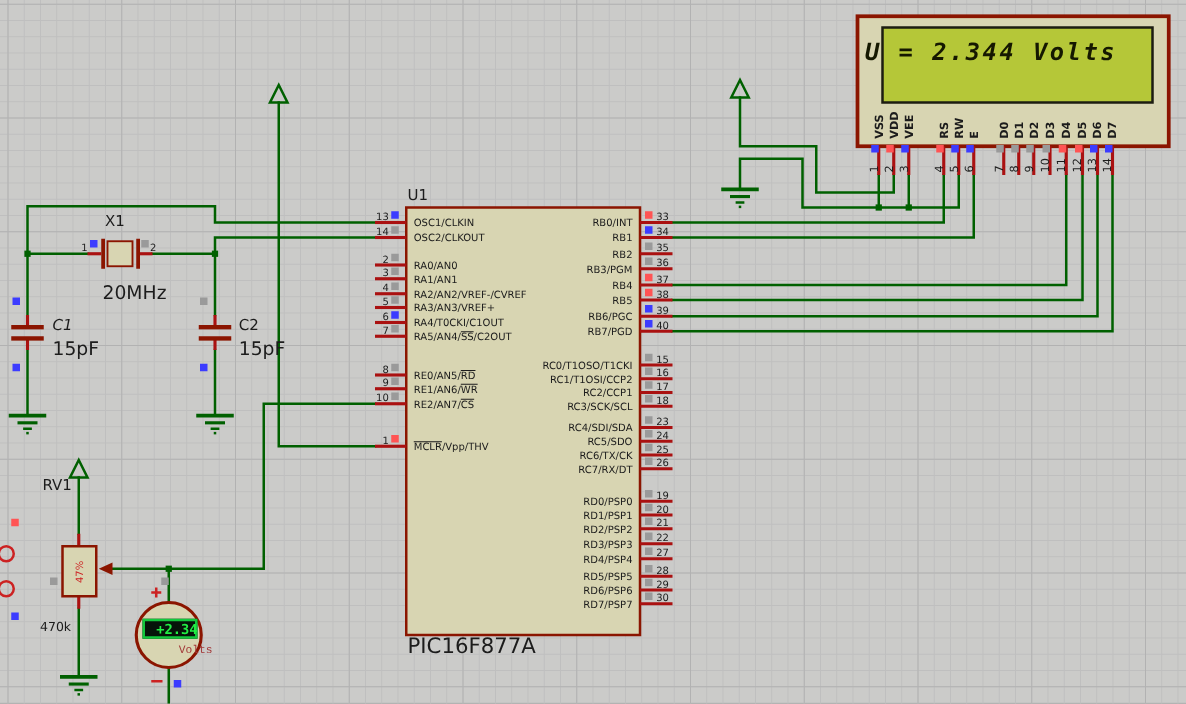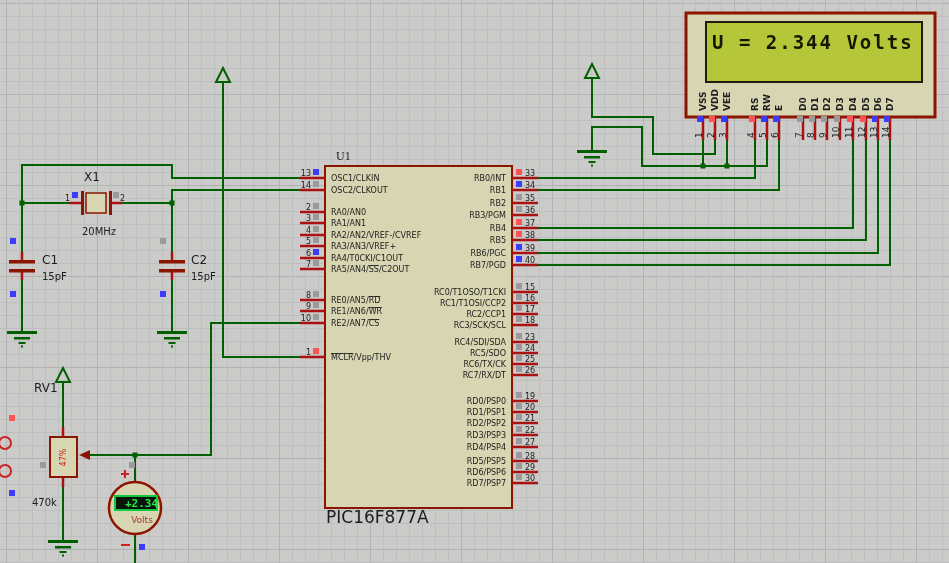--- a/index.html
+++ b/index.html
@@ -13,35 +13,35 @@
       linear-gradient(to bottom,#bfbfbf 1px,transparent 1px);
     background-size:91px 91px,91px 91px,13px 13px,13px 13px;
     background-position:6px 3px,6px 3px,6px 3px,6px 3px;
     font-family:"DejaVu Sans",sans-serif;
   }
   svg{position:absolute;left:0;top:0;}
   svg text{font-family:"DejaVu Sans",sans-serif;fill:#1c1c1c;}
   .ovl{text-decoration:overline;}
   .lbl{position:absolute;color:#1c1c1c;white-space:pre;line-height:1;}
   .ref{font-size:12px;}
-  .val{font-size:10px;}
+  .val{font-size:15px;}
   .lcd-text{
     font-family:"DejaVu Sans Mono",monospace;font-weight:bold;
     font-size:19px;letter-spacing:2px;color:#151800;
   }
   .meter-box{
     position:absolute;left:114px;top:495px;width:44px;height:16px;
     background:#06140a;border:2px solid #12c83c;box-sizing:border-box;
     display:flex;align-items:center;justify-content:center;
     font-family:"DejaVu Sans Mono",monospace;font-weight:bold;
     font-size:11px;color:#22ee44;padding-left:11px;
   }
   .meter-unit{
-    position:absolute;left:114px;top:515px;width:56px;text-align:center;
-    font-size:9px;color:#a33a3a;
+    position:absolute;left:114px;top:515px;width:56px;text-align:right;
+    font-size:9px;color:#a33a3a;font-family:Liberation Mono, monospace;
   }
   .pot-pct{
     position:absolute;left:50px;top:437px;width:27px;height:40px;
     display:flex;align-items:center;justify-content:center;
   }
   .pot-pct span{transform:rotate(-90deg);font-size:8px;color:#cc2222;}
 </style>
 </head>
 <body>
 
@@ -327,29 +327,29 @@
       <rect x="10" y="291" width="6" height="6" fill="#3c3cff"></rect>
       <rect x="160" y="238" width="6" height="6" fill="#9a9a9a"></rect>
       <rect x="160" y="291" width="6" height="6" fill="#3c3cff"></rect>
       <rect x="9" y="415" width="6" height="6" fill="#ff5454"></rect>
       <rect x="9" y="490" width="6" height="6" fill="#3c3cff"></rect>
       <rect x="40" y="462" width="6" height="6" fill="#9a9a9a"></rect>
       <rect x="129" y="462" width="6" height="6" fill="#9a9a9a"></rect>
       <rect x="139" y="544" width="6" height="6" fill="#3c3cff"></rect>
     </svg>
 
-  <div class="lbl lcd-text" style="left:712px;top:33px;">U = 2.344 Volts</div>
-
-  <div class="lbl ref" style="left:336px;top:150px;font-family:Liberation Serif, serif;">U1</div>
+  <div class="lbl lcd-text" style="left:692px;top:33px;font-style:italic;">U = 2.344 Volts</div>
+
+  <div class="lbl ref" style="left:326px;top:150px;">U1</div>
   <div class="lbl" style="left:326px;top:509px;font-size:17px;">PIC16F877A</div>
 
   <div class="lbl ref" style="left:84px;top:171px;text-align:center;">X1</div>
   <div class="lbl val" style="left:82px;top:227px;">20MHz</div>
 
-  <div class="lbl ref" style="left:42px;top:254px;">C1</div>
+  <div class="lbl ref" style="left:42px;top:254px;font-style:italic;">C1</div>
   <div class="lbl val" style="left:42px;top:272px;">15pF</div>
   <div class="lbl ref" style="left:191px;top:254px;text-align:right;">C2</div>
   <div class="lbl val" style="left:191px;top:272px;">15pF</div>
 
   <div class="lbl ref" style="left:34px;top:382px;">RV1</div>
   <div class="lbl" style="left:32px;top:498px;font-size:10px;">470k</div>
   <div class="pot-pct">
     <span>47%</span>
   </div>
 

